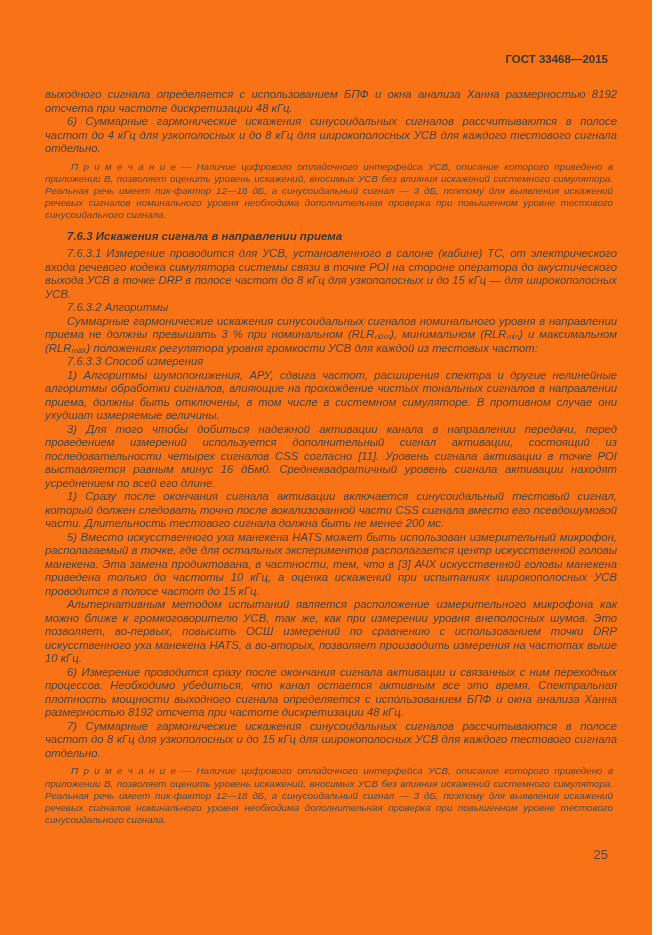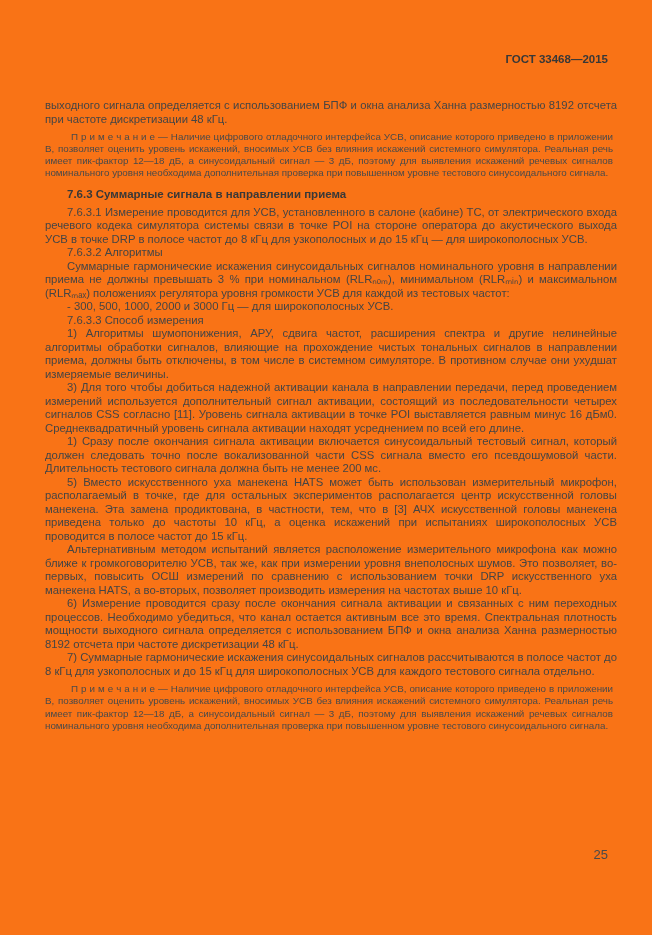--- a/index.html
+++ b/index.html
@@ -20,22 +20,23 @@
     position: absolute;
     top: 53px;
     right: 44px;
     font-size: 11.5px;
     font-weight: bold;
     color: #383838;
   }
   .content {
     position: absolute;
     left: 45px;
-    top: 99px;
+    top: 88px;
     width: 572px;
+    font-style: italic;
   }
   .para {
     margin: 0;
     font-size: 11.3px;
     line-height: 13.5px;
     text-align: justify;
     text-indent: 22px;
     color: #454545;
   }
   .para.no-indent {
@@ -70,33 +71,33 @@
 <body>
 
 <div class="page">
 
   <div class="doc-header">ГОСТ 33468—2015</div>
 
   <div class="content">
 
     <p class="para no-indent">выходного сигнала определяется с использованием БПФ и окна анализа Ханна размерностью 8192 отсчета при частоте дискретизации 48 кГц.</p>
 
+    <p class="para">6) Суммарные гармонические искажения синусоидальных сигналов рассчитываются в полосе частот до 4 кГц для узкополосных и до 8 кГц для широкополосных УСВ для каждого тестового сигнала отдельно.</p>
 
     <p class="note">П р и м е ч а н и е — Наличие цифрового отладочного интерфейса УСВ, описание которого приведено в приложении В, позволяет оценить уровень искажений, вносимых УСВ без влияния искажений системного симулятора. Реальная речь имеет пик-фактор 12—18 дБ, а синусоидальный сигнал — 3 дБ, поэтому для выявления искажений речевых сигналов номинального уровня необходима дополнительная проверка при повышенном уровне тестового синусоидального сигнала.</p>
 
-    <p class="heading">7.6.3 Суммарные сигнала в направлении приема</p>
+    <p class="heading">7.6.3 Искажения сигнала в направлении приема</p>
 
     <p class="para">7.6.3.1 Измерение проводится для УСВ, установленного в салоне (кабине) ТС, от электрического входа речевого кодека симулятора системы связи в точке POI на стороне оператора до акустического выхода УСВ в точке DRP в полосе частот до 8 кГц для узкополосных и до 15 кГц — для широкополосных УСВ.</p>
 
     <p class="para">7.6.3.2 Алгоритмы</p>
 
     <p class="para">Суммарные гармонические искажения синусоидальных сигналов номинального уровня в направлении приема не должны превышать 3 % при номинальном (RLRₙₒₘ), минимальном (RLRₘᵢₙ) и максимальном (RLRₘₐₓ) положениях регулятора уровня громкости УСВ для каждой из тестовых частот:</p>
 
 
-    <p class="para">- 300, 500, 1000, 2000 и 3000 Гц — для широкополосных УСВ.</p>
 
     <p class="para">7.6.3.3 Способ измерения</p>
 
     <p class="para">1) Алгоритмы шумопонижения, АРУ, сдвига частот, расширения спектра и другие нелинейные алгоритмы обработки сигналов, влияющие на прохождение чистых тональных сигналов в направлении приема, должны быть отключены, в том числе в системном симуляторе. В противном случае они ухудшат измеряемые величины.</p>
 
 
     <p class="para">3) Для того чтобы добиться надежной активации канала в направлении передачи, перед проведением измерений используется дополнительный сигнал активации, состоящий из последовательности четырех сигналов CSS согласно [11]. Уровень сигнала активации в точке POI выставляется равным минус 16 дБм0. Среднеквадратичный уровень сигнала активации находят усреднением по всей его длине.</p>
 
     <p class="para">1) Сразу после окончания сигнала активации включается синусоидальный тестовый сигнал, который должен следовать точно после вокализованной части CSS сигнала вместо его псевдошумовой части. Длительность тестового сигнала должна быть не менее 200 мс.</p>
 

